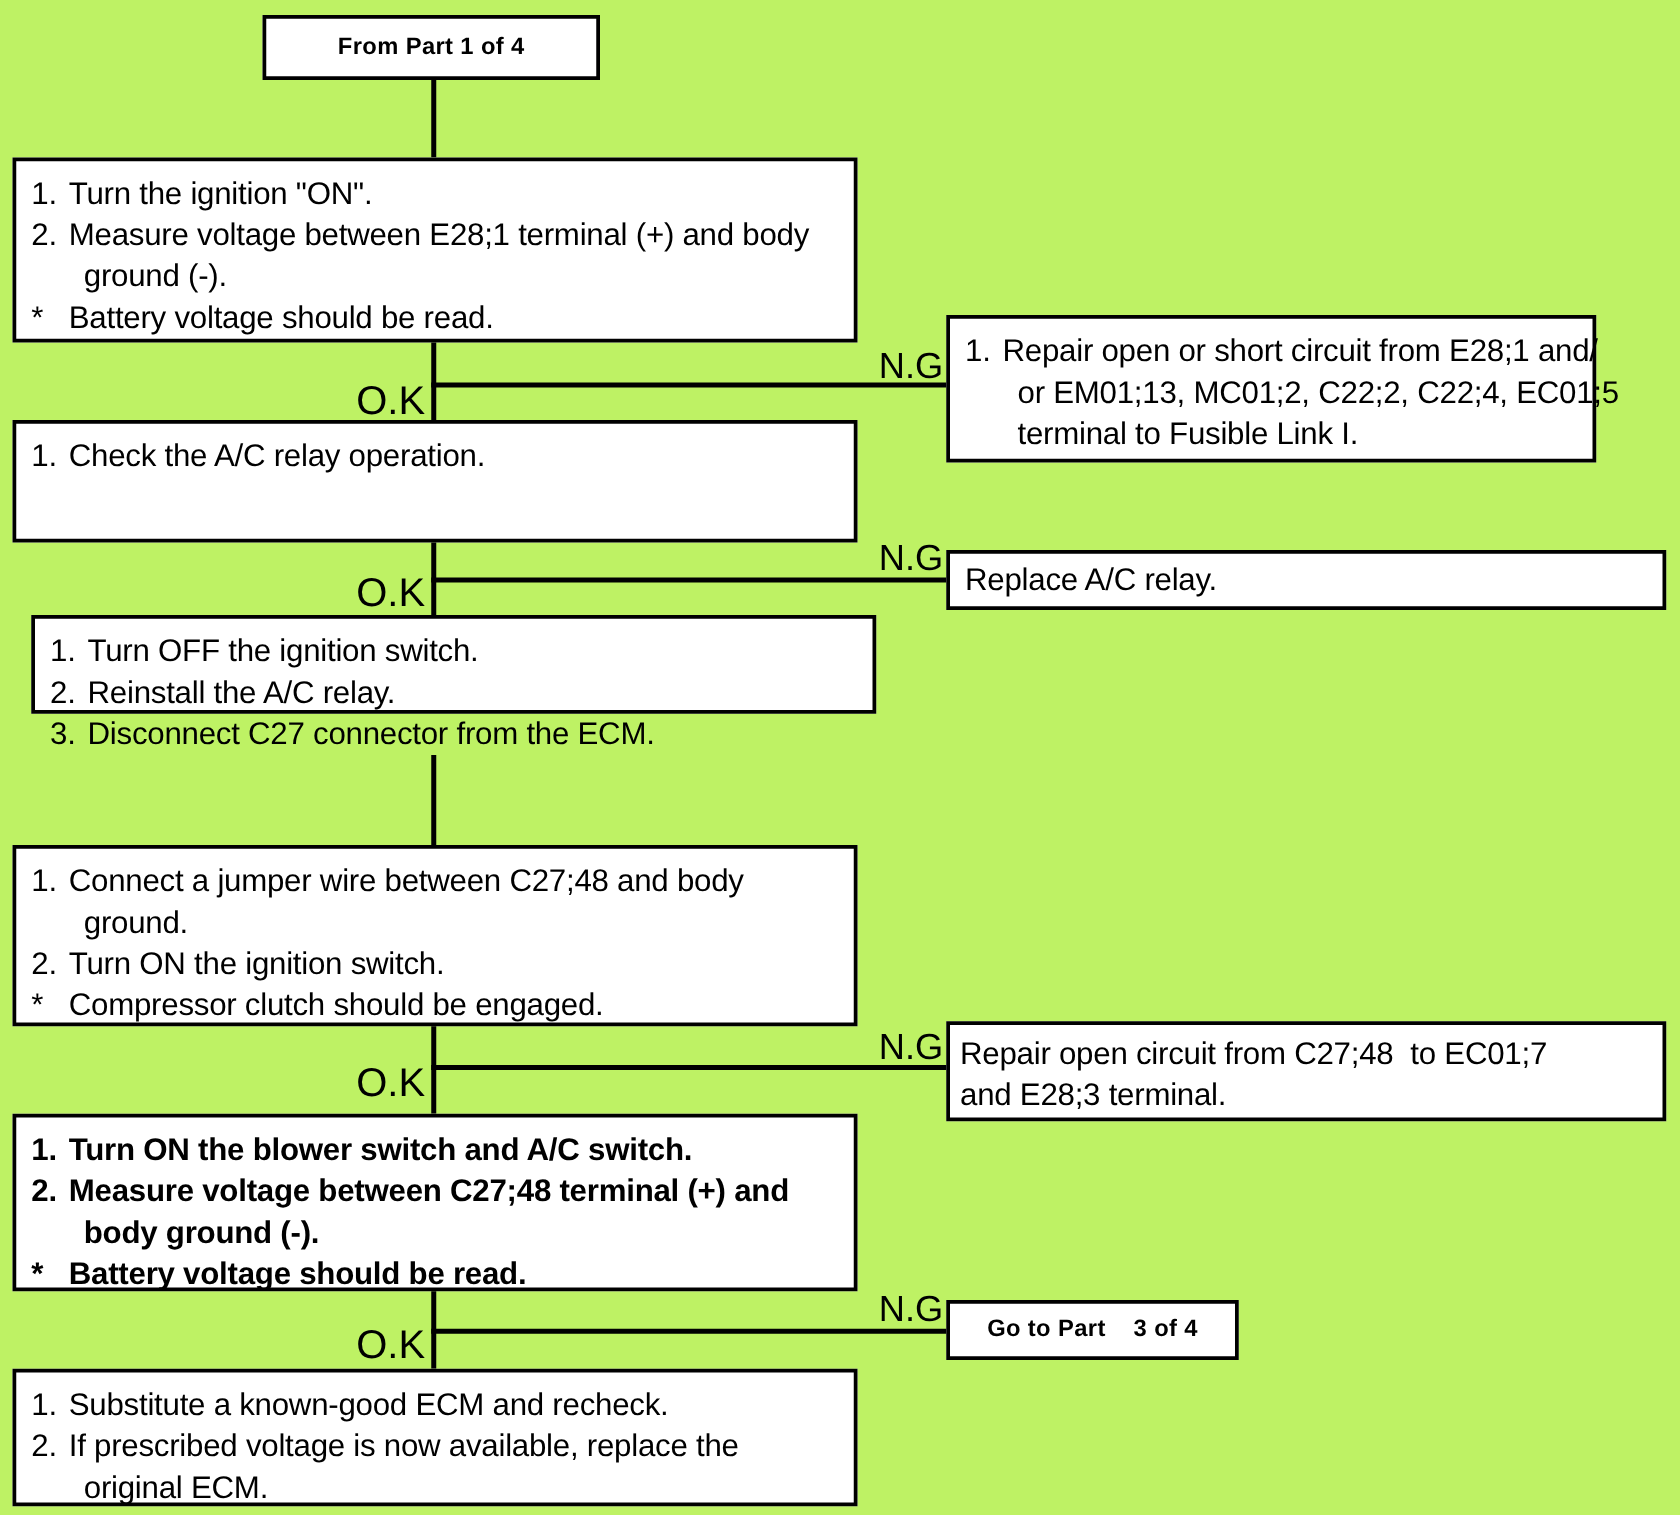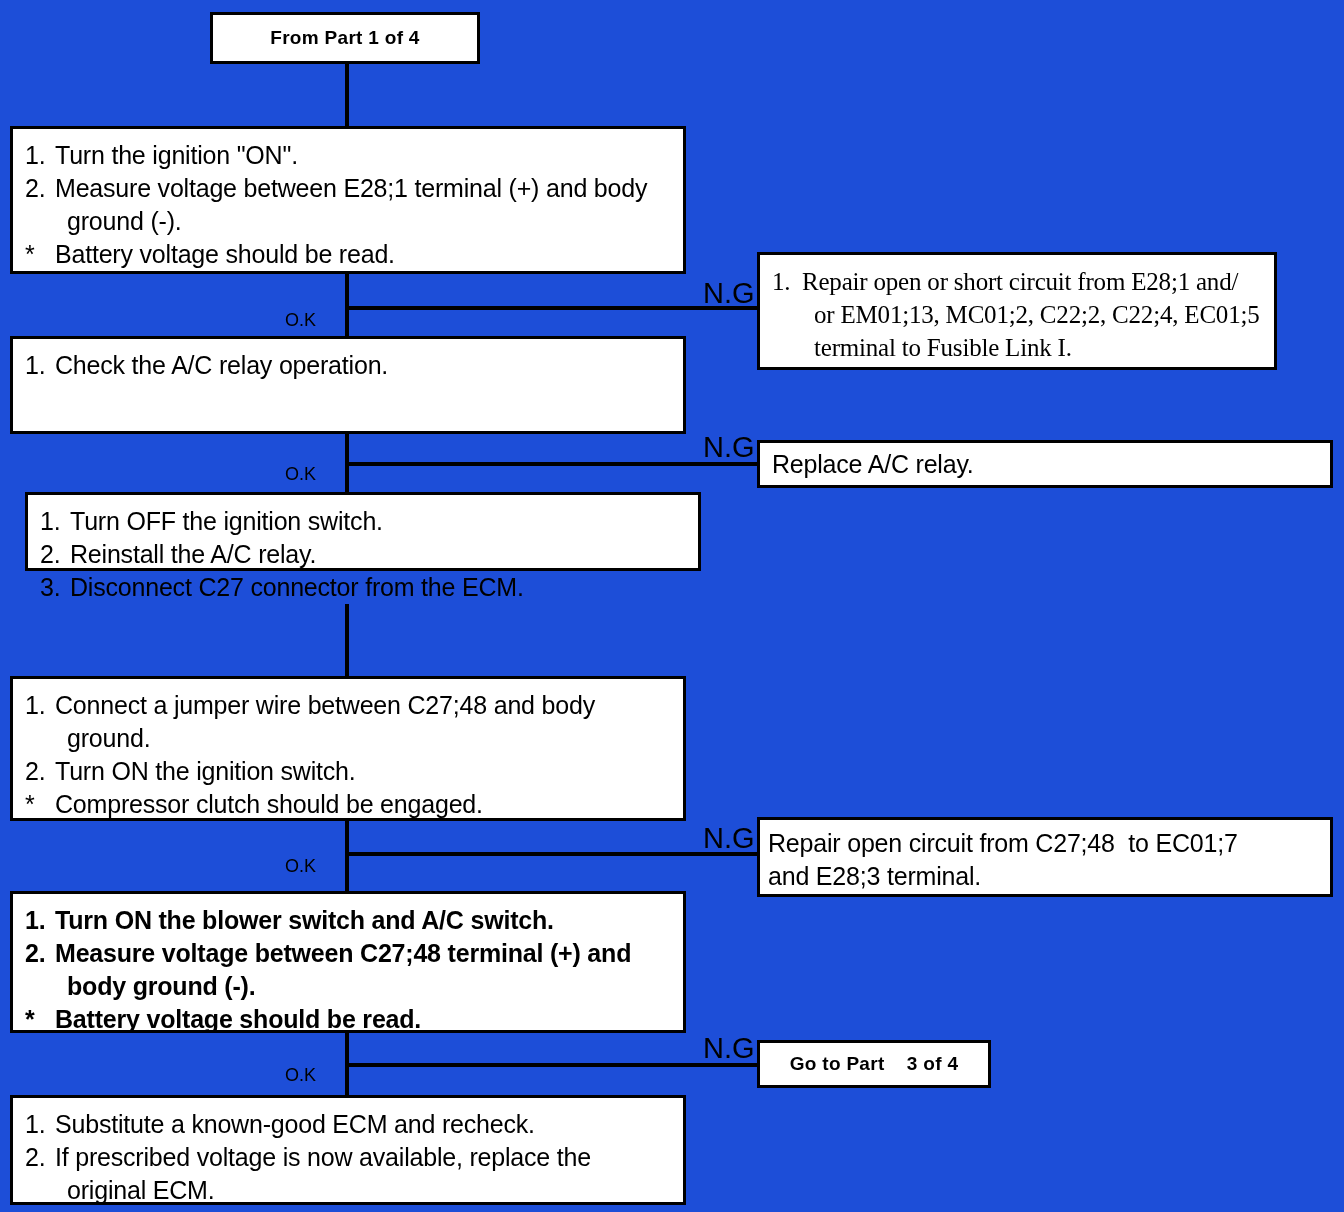--- a/index.html
+++ b/index.html
@@ -8,21 +8,21 @@
     background: #ffffff;
   }
   body {
     font-family: "Liberation Sans", sans-serif;
     color: #000000;
   }
   #canvas {
     position: relative;
     width: 1344px;
     height: 1212px;
-    background: #1d4ed8;
+    background: #bef264;
     overflow: hidden;
   }
   .box {
     position: absolute;
     border: 3px solid #000000;
     background: #ffffff;
     box-sizing: border-box;
   }
   .box-inner {
     padding: 10px 12px 8px 12px;
@@ -65,21 +65,21 @@
     width: 4px;
     background: #000000;
   }
   .hline {
     position: absolute;
     height: 4px;
     background: #000000;
   }
   .ok-label {
     position: absolute;
-    font-size: 18px;
+    font-size: 32px;
     line-height: 25px;
     white-space: pre;
   }
   .ng-label {
     position: absolute;
     font-size: 29px;
     line-height: 25px;
     white-space: pre;
   }
 </style>
@@ -102,21 +102,21 @@
       <div class="step"><span class="star">*</span><span>Battery voltage should be read.</span></div>
     </div>
   </div>
 
   <div class="vline" style="left:345px; top:274px; height:62px;"></div>
 
   <div class="hline" style="left:345px; top:306px; width:415px;"></div>
   <div class="ok-label" style="left:285px; top:308px;">O.K</div>
   <div class="ng-label" style="left:703px; top:281px;">N.G</div>
 
-  <div class="box" style="left:757px; top:252px; width:520px; height:118px;font-family:Liberation Serif, serif;">
+  <div class="box" style="left:757px; top:252px; width:520px; height:118px;">
     <div class="box-inner">
       <div class="step"><span class="num">1.</span><span>Repair open or short circuit from E28;1 and/</span></div>
       <div class="step"><span class="cont"></span><span>or EM01;13, MC01;2, C22;2, C22;4, EC01;5</span></div>
       <div class="step"><span class="cont"></span><span>terminal to Fusible Link I.</span></div>
     </div>
   </div>
 
   <div class="box" style="left:10px; top:336px; width:676px; height:98px;">
     <div class="box-inner">
       <div class="step"><span class="num">1.</span><span>Check the A/C relay operation.</span></div>

